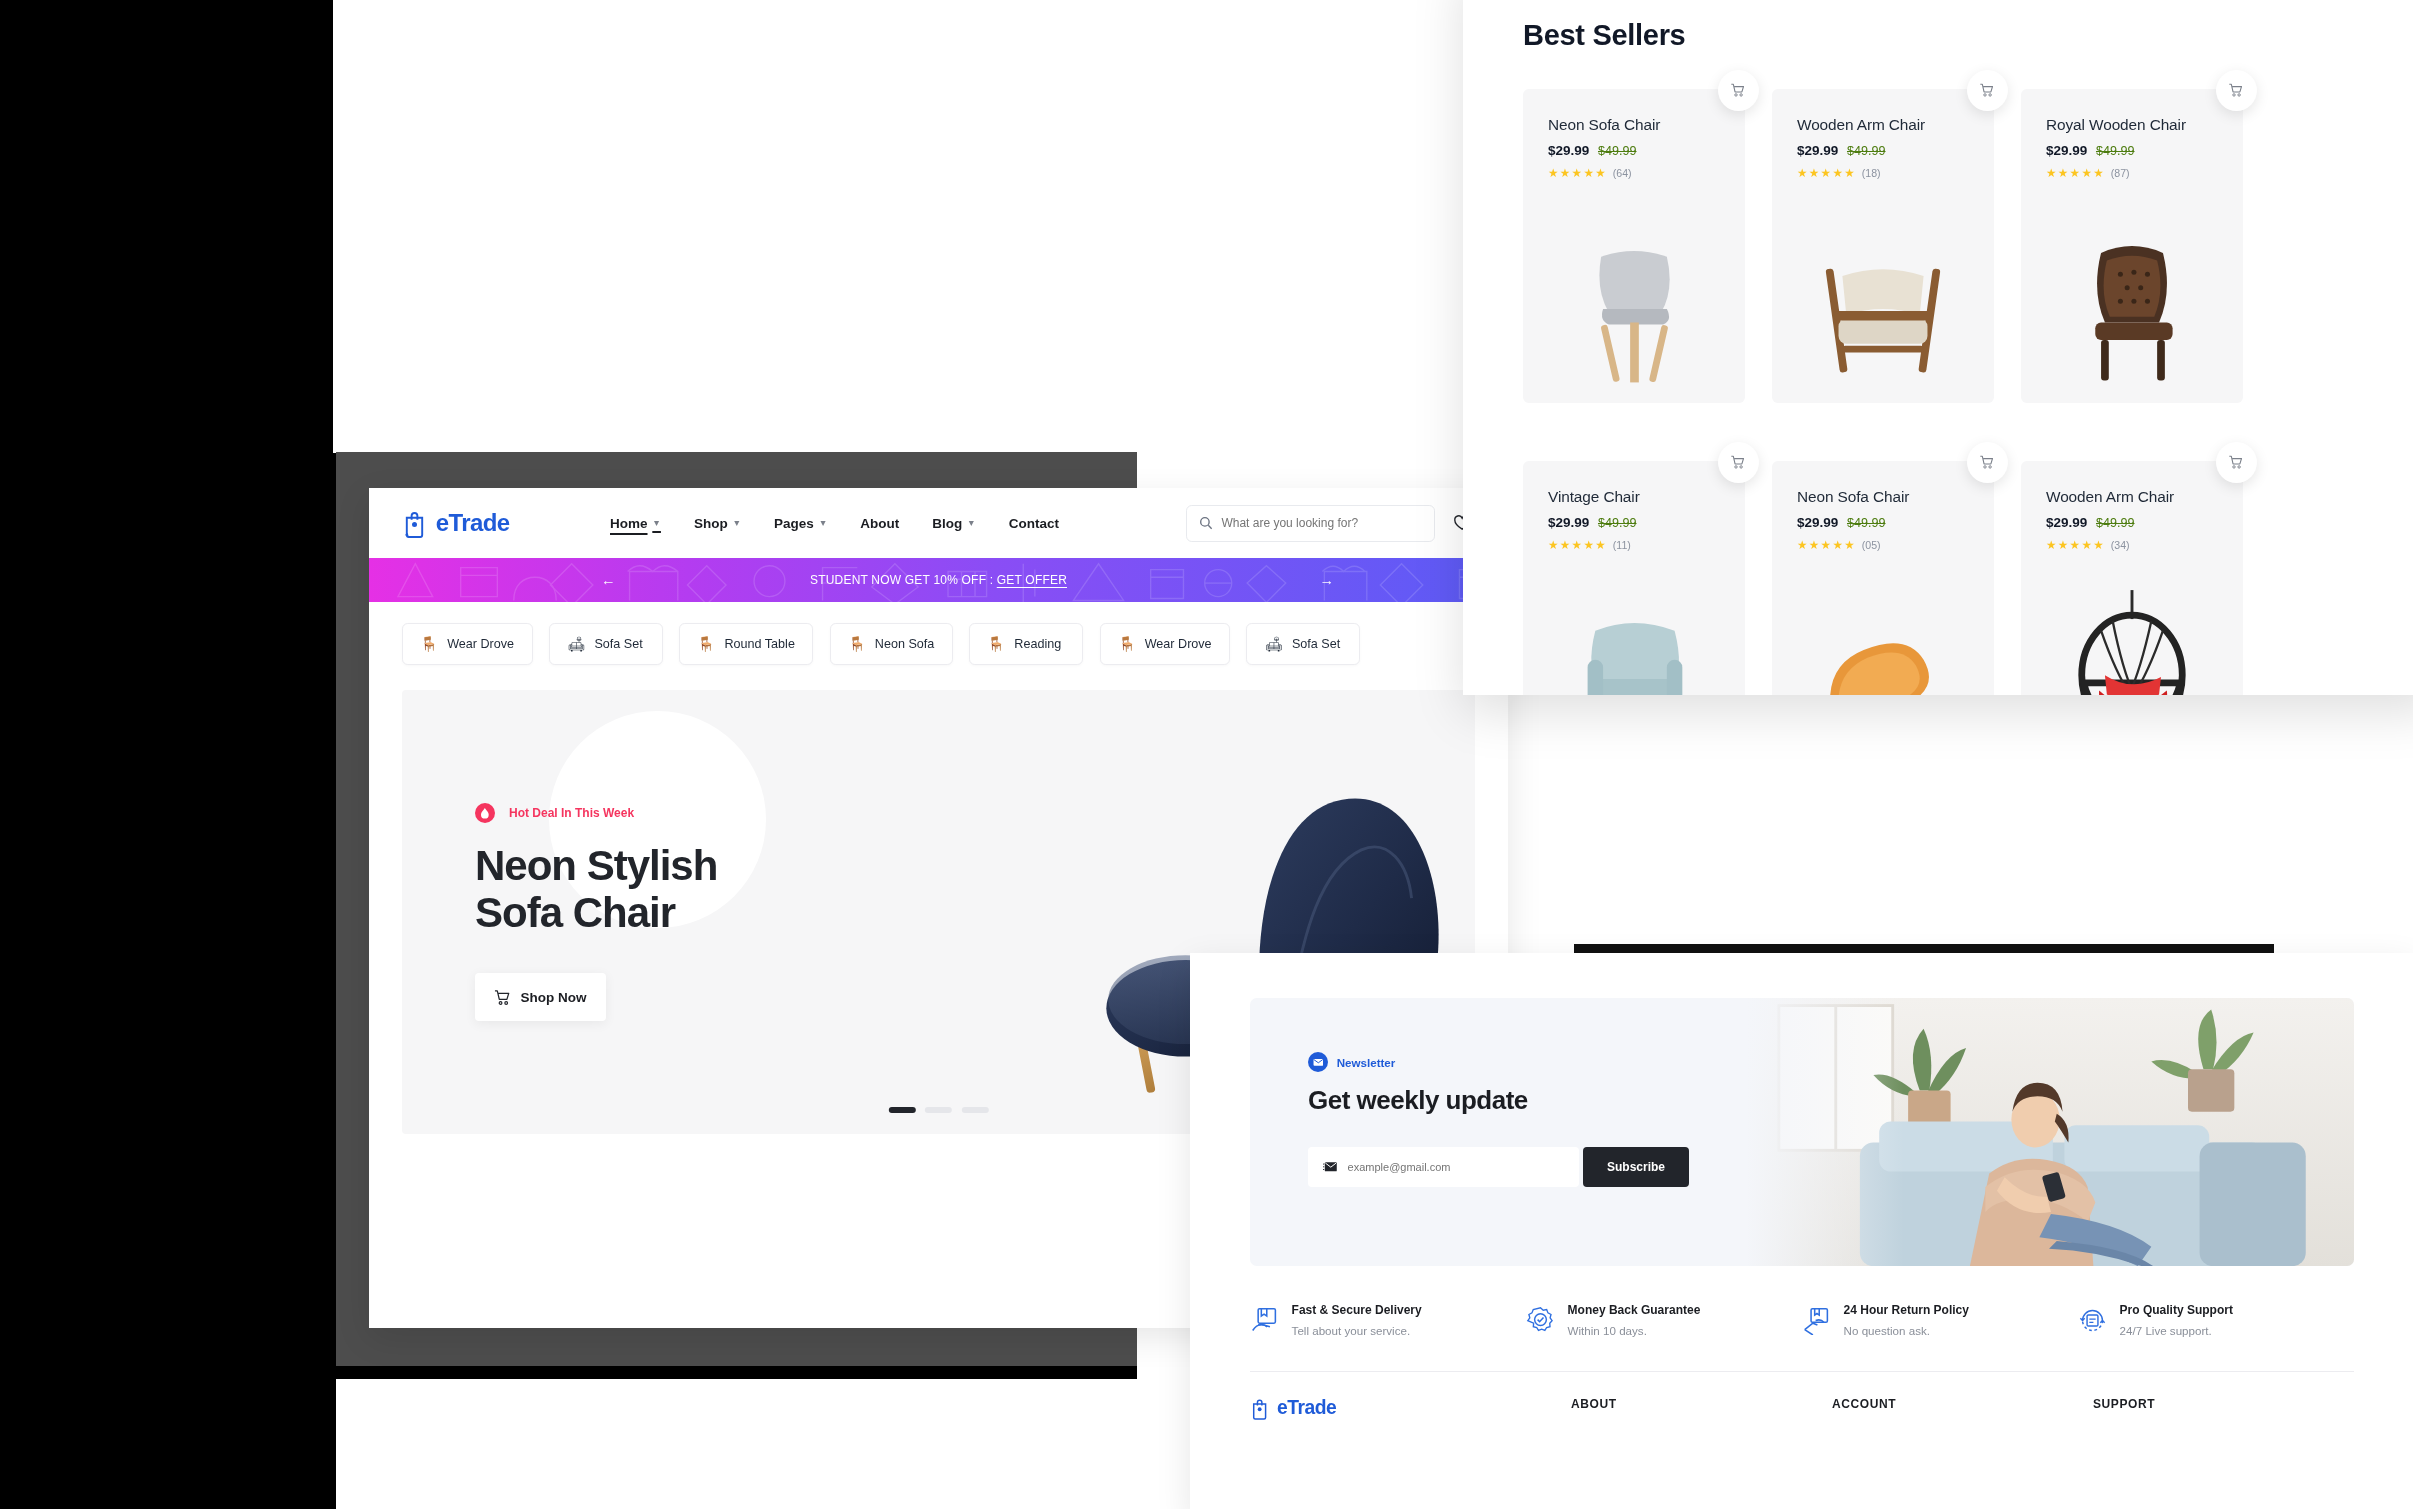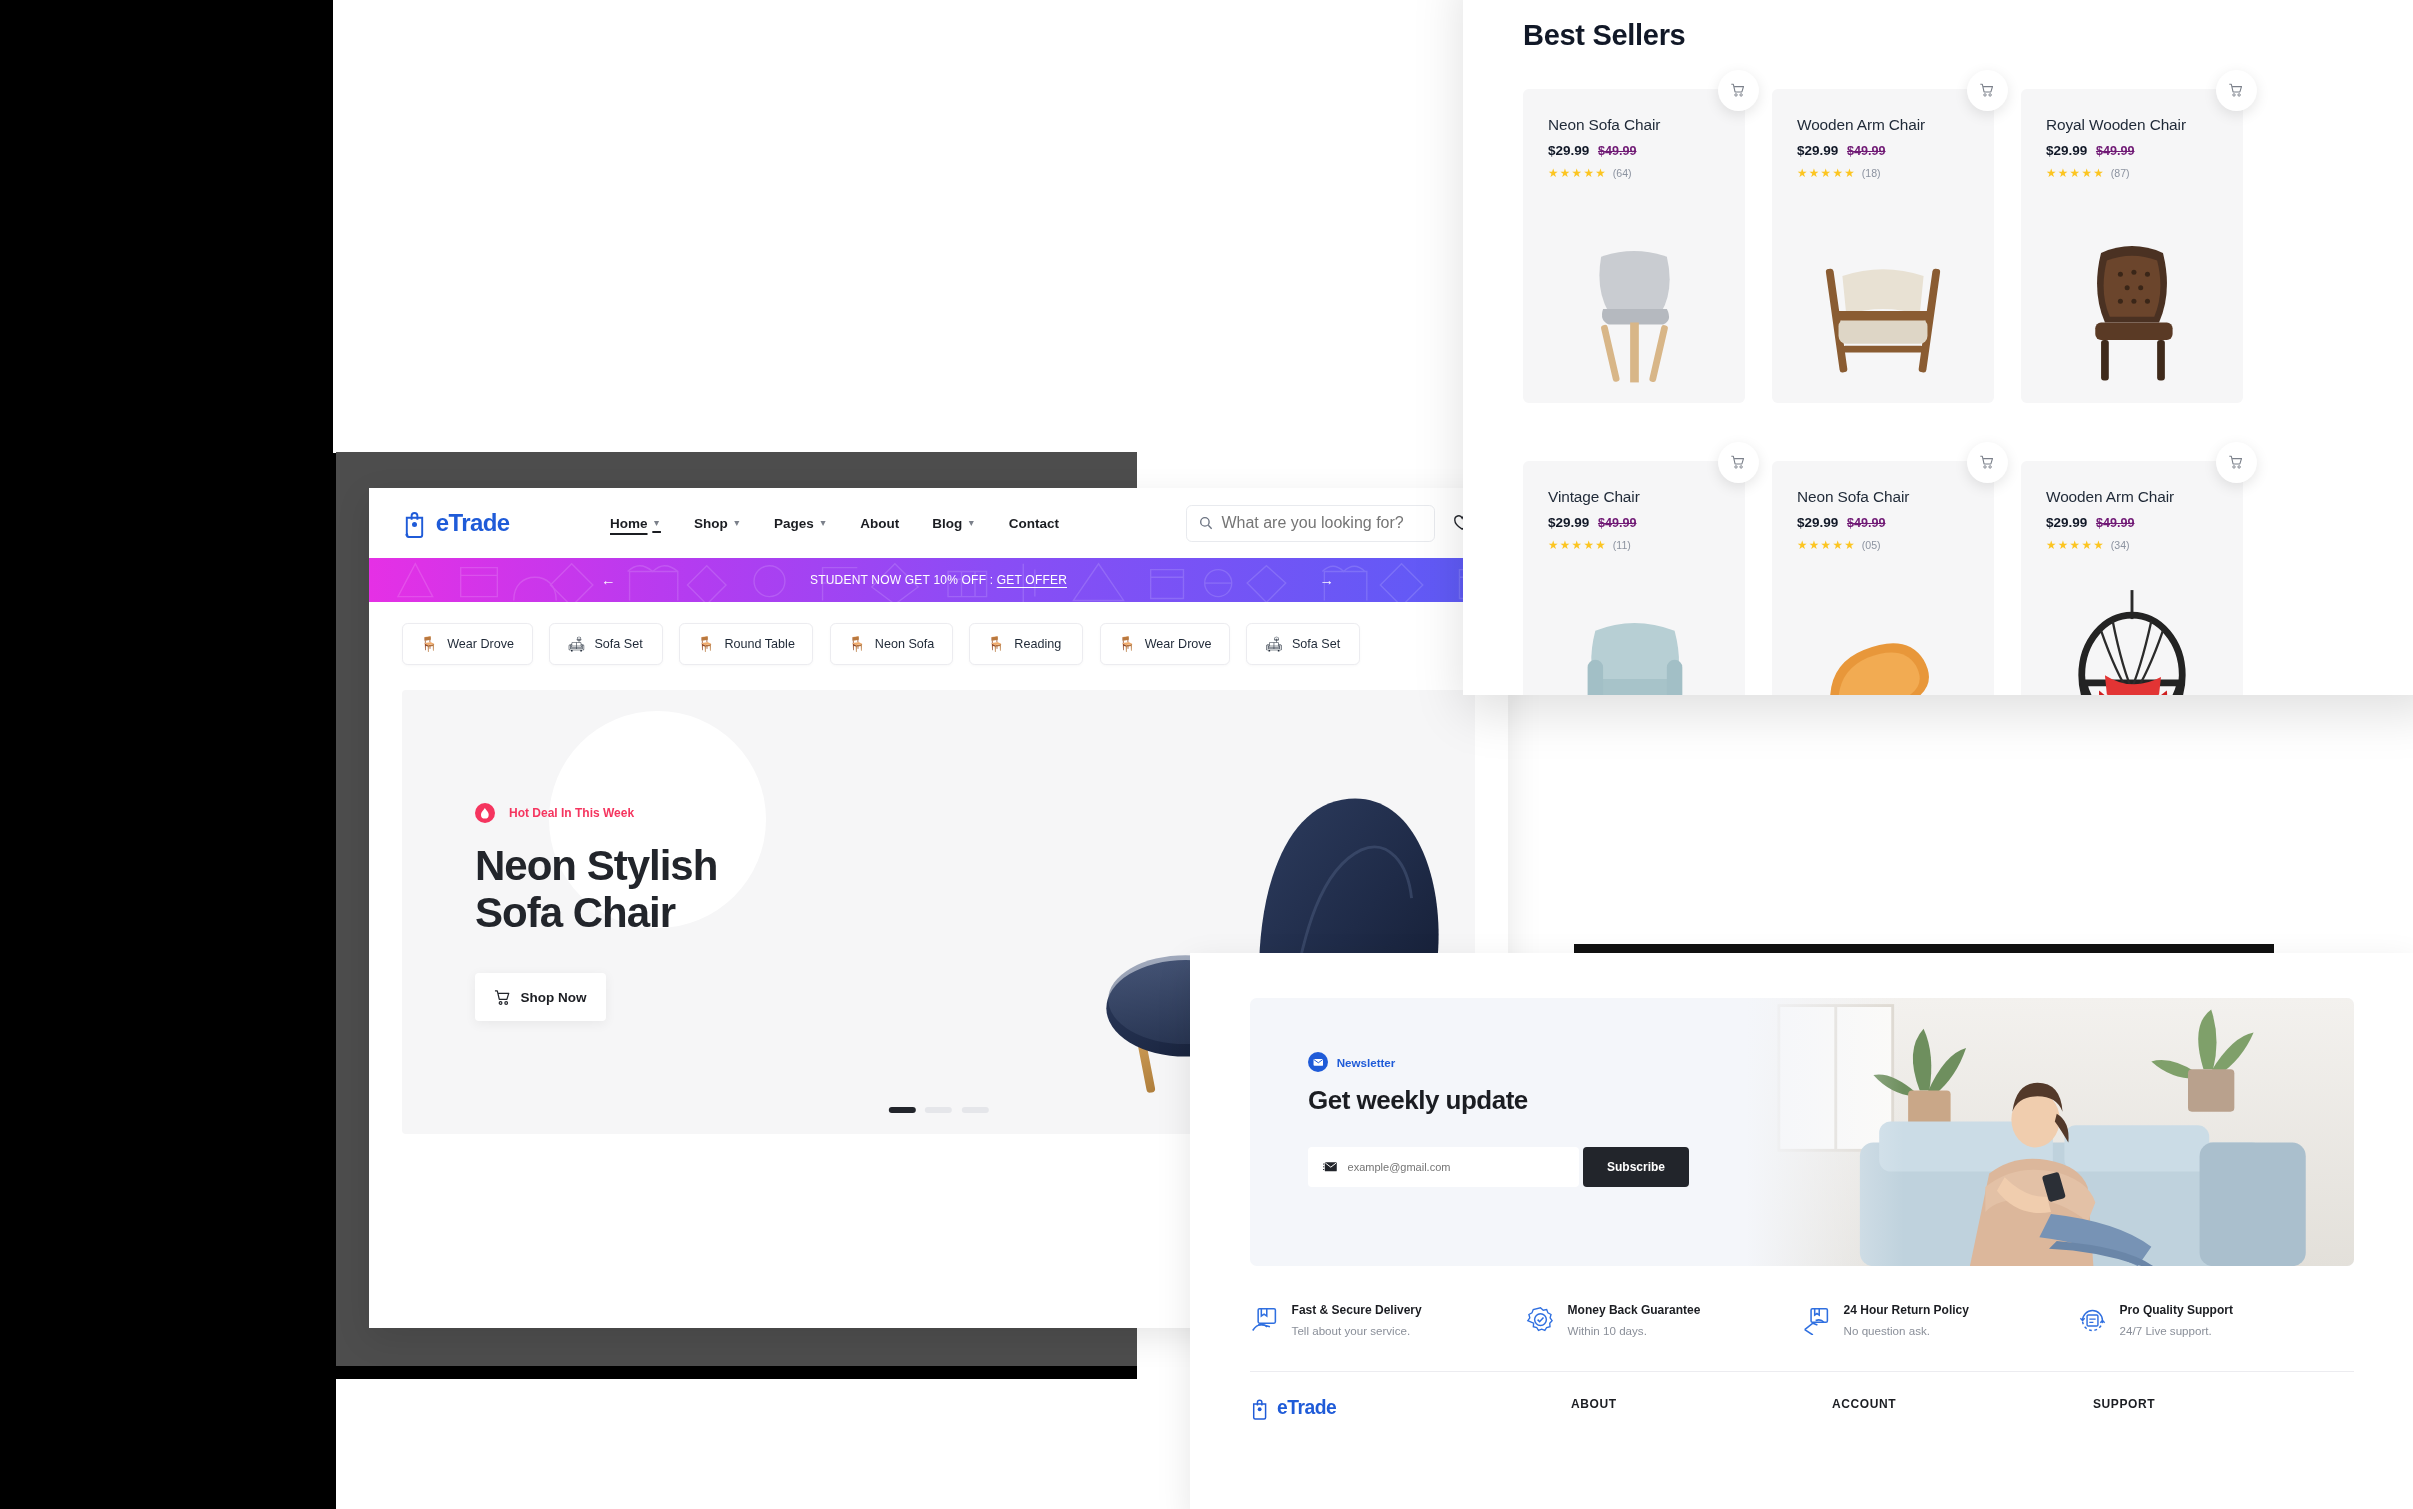--- a/index.html
+++ b/index.html
@@ -51,21 +51,21 @@
     padding: 27px 0 0 25px; position: relative; margin-bottom: 31px;
   }
   .bs-cartbtn {
     position: absolute; right: -13.5px; top: -19.3px; width: 41px; height: 41px;
     border-radius: 50%; background: #ffffff; box-shadow: 0 3.9px 13.5px rgba(0,0,0,.10);
     display: flex; align-items: center; justify-content: center;
   }
   .bs-name { font-size: 15.4px; font-weight: 500; color: #1f2937; margin-bottom: 8.7px; letter-spacing: -0.1px; }
   .bs-prices { display: flex; align-items: baseline; gap: 8.7px; margin-bottom: 8.7px; }
   .bs-price { font-size: 13.5px; font-weight: 700; color: #111827; }
-  .bs-old { font-size: 12.6px; color: #701a75; text-decoration: line-through; font-weight: 700; }
+  .bs-old { font-size: 12.6px; color: #4d7c0f; text-decoration: line-through; font-weight: 400; }
   .bs-rating { display: flex; align-items: center; gap: 5.8px; }
   .bs-stars { color: #fcc521; font-size: 11.6px; letter-spacing: 1.4px; }
   .bs-count { font-size: 10.6px; color: #8c93a0; }
   .bs-img { position: absolute; left: 0; right: 0; bottom: 5.8px; height: 183px;
             display: flex; align-items: flex-end; justify-content: center; }
 
   
   #panel-main {
     position: absolute; left: 369px; top: 488px; width: 1139px; height: 840px;
     background: #ffffff; z-index: 5; overflow: hidden;
@@ -79,21 +79,21 @@
   .logo-text { font-size: 24px; font-weight: 700; color: #1f5bd8; letter-spacing: -0.6px; }
   .nav-links { display: flex; align-items: center; gap: 33px; }
   .nav-link { font-size: 13.5px; color: #1b1d22; font-weight: 600; display: flex; align-items: center; gap: 4.8px; cursor: pointer; }
   .nav-link.active { text-decoration: underline; text-underline-offset: 4.8px; text-decoration-thickness: 1.9px; }
   .caret { font-size: 8.7px; color: #7b808a; }
   .nav-right { margin-left: auto; display: flex; align-items: center; gap: 15.4px; }
   .searchbox {
     width: 249px; height: 37px; border: 1px solid #e8eaee; border-radius: 5.8px;
     display: flex; align-items: center; gap: 8.7px; padding: 0 12.6px; background: #fff;
   }
-  .searchbox input { border: 0; outline: 0; font-size: 16px; color: #14532d; width: 100%;
+  .searchbox input { border: 0; outline: 0; font-size: 12px; color: #14532d; width: 100%;
                      font-family: "Liberation Sans", sans-serif; background: transparent; }
   .icon-btn { width: 25px; height: 25px; display: flex; align-items: center; justify-content: center; cursor: pointer; }
 
   .promo {
     height: 44px; background: linear-gradient(90deg,#e530e5 0%,#b43cf0 28%,#8a4df5 55%,#5b5cf6 100%);
     display: flex; align-items: center; justify-content: center; position: relative; overflow: hidden;
   }
   .promo-text { font-size: 12px; font-weight: 400; color: #ffffff; letter-spacing: 0.2px; z-index: 2; }
   .promo-text u { text-underline-offset: 2.9px; }
   .promo-arrow { position: absolute; left: 232px; color: rgba(255,255,255,.95); font-size: 14.5px; z-index: 2; }

